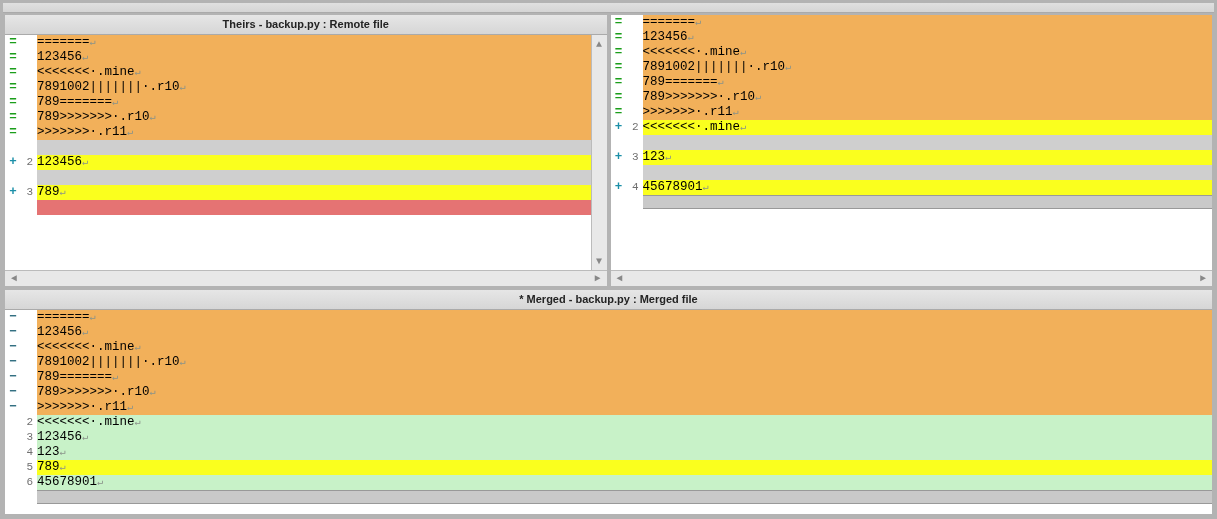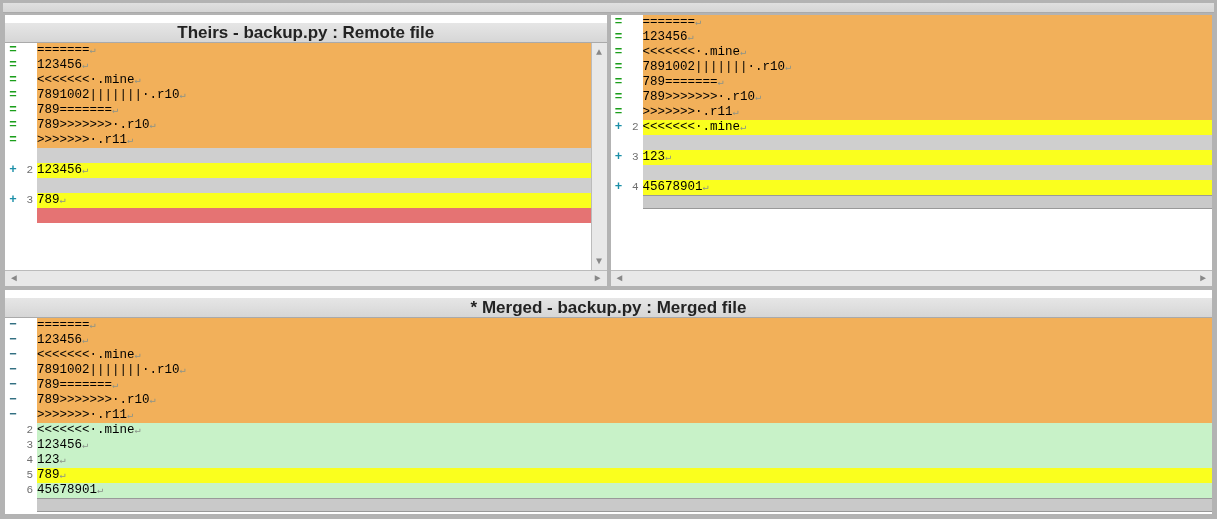--- a/index.html
+++ b/index.html
@@ -28,25 +28,24 @@
     min-width: 0;
   }
   .pane-left  { flex: 1 1 50%; }
   .pane-right { flex: 1 1 50%; }
   .pane-bottom { flex: 1 1 auto; border: 2px solid #b3b3b3; }
   .pane-title {
     height: 20px;
     background: linear-gradient(#e6e6e6,#d6d6d6);
     border-bottom: 1px solid #aaa;
     font-family: Verdana, Arial, sans-serif;
-    font-size: 17px; font-weight: bold;
+    font-size: 11px; font-weight: bold;
     color: #232323;
     display: flex; align-items: center; justify-content: center;
     position: relative;
-    margin-top: 8px;
   }
   .pane-body {
     flex: 1 1 auto; overflow: hidden; position: relative;
     display: flex; flex-direction: column;
   }
   .diff-lines { flex: 1 1 auto; overflow: hidden; }
   .row {
     display: flex; align-items: stretch; height: 15px;
     white-space: pre;
   }

